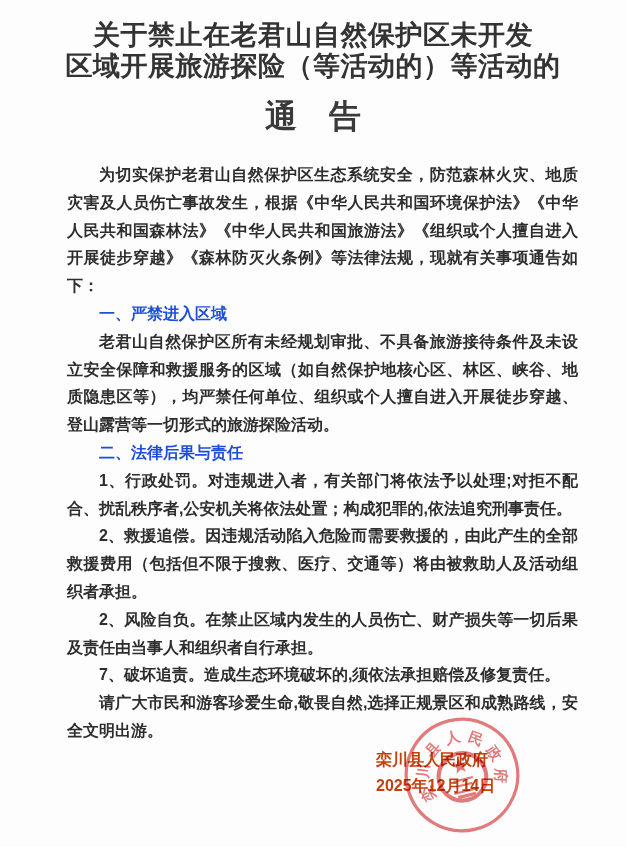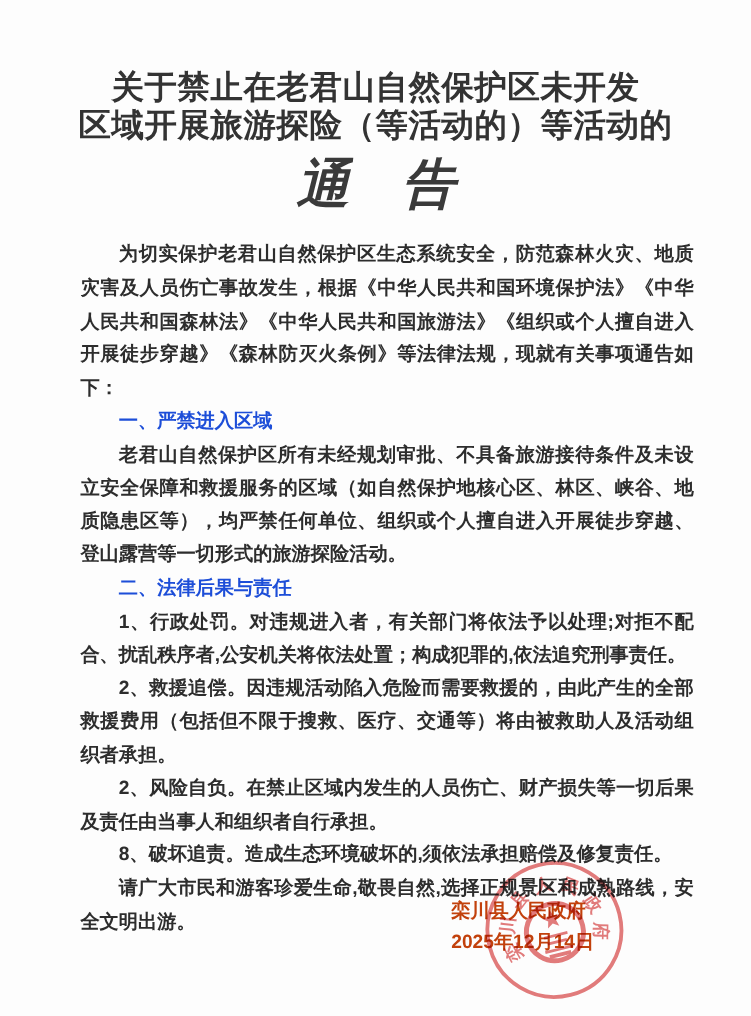--- a/index.html
+++ b/index.html
@@ -12,37 +12,36 @@
     width: 626px;
     height: 847px;
     background: #fdfdfd;
     overflow: hidden;
     color: #2d2d2d;
     font-family: "Liberation Sans", sans-serif;
   }
 
   
   .title-block {
-    padding-top: 58px;
+    padding-top: 20px;
     text-align: center;
     font-family: "Liberation Serif", serif;
     font-weight: 700;
     color: #333333;
   }
   .title-line {
     font-size: 27px;
     line-height: 31px;
     letter-spacing: 0.5px;
   }
   .title-main {
-    font-size: 44px;
+    font-size: 32px;
     line-height: 46px;
     margin-top: 11px;
     color: #3a3a3a;
-    font-style: italic;
   }
 
   
   .notice-body {
     margin: 22px 48px 0 67px;
     font-size: 16px;
     line-height: 27.8px;
     font-weight: 600;
     text-align: justify;
     color: #2d2d2d;
@@ -97,21 +96,21 @@
   </div>
 
   <div class="notice-body">
     <p>为切实保护老君山自然保护区生态系统安全，防范森林火灾、地质灾害及人员伤亡事故发生，根据《中华人民共和国环境保护法》《中华人民共和国森林法》《中华人民共和国旅游法》《组织或个人擅自进入开展徒步穿越》《森林防灭火条例》等法律法规，现就有关事项通告如下：</p>
     <p class="section-heading">一、严禁进入区域</p>
     <p>老君山自然保护区所有未经规划审批、不具备旅游接待条件及未设立安全保障和救援服务的区域（如自然保护地核心区、林区、峡谷、地质隐患区等），均严禁任何单位、组织或个人擅自进入开展徒步穿越、登山露营等一切形式的旅游探险活动。</p>
     <p class="section-heading">二、法律后果与责任</p>
     <p>1、行政处罚。对违规进入者，有关部门将依法予以处理;对拒不配合、扰乱秩序者,公安机关将依法处置；构成犯罪的,依法追究刑事责任。</p>
     <p>2、救援追偿。因违规活动陷入危险而需要救援的，由此产生的全部救援费用（包括但不限于搜救、医疗、交通等）将由被救助人及活动组织者承担。</p>
     <p>2、风险自负。在禁止区域内发生的人员伤亡、财产损失等一切后果及责任由当事人和组织者自行承担。</p>
-    <p>8、破坏追责。造成生态环境破坏的,须依法承担赔偿及修复责任。</p>
+    <p>7、破坏追责。造成生态环境破坏的,须依法承担赔偿及修复责任。</p>
     <p>请广大市民和游客珍爱生命,敬畏自然,选择正规景区和成熟路线，安全文明出游。</p>
   </div>
 
   <div class="signature-block">
     <div>栾川县人民政府</div>
     <div>2025年12月14日</div>
   </div>
 
   <svg class="seal" viewBox="0 0 140 140" aria-hidden="true">
     <g stroke="#dd5f5f" fill="none">

